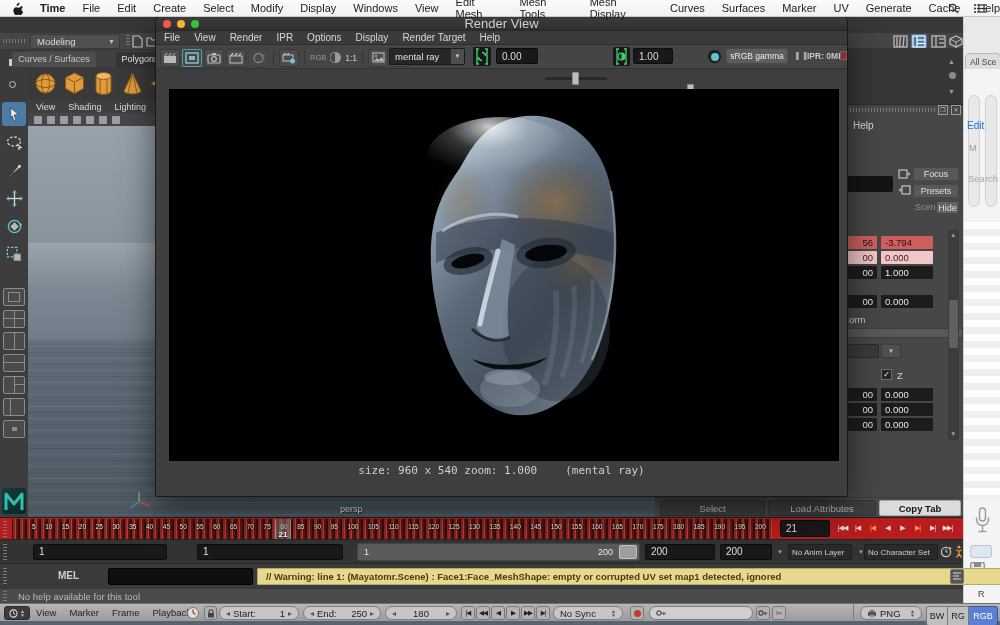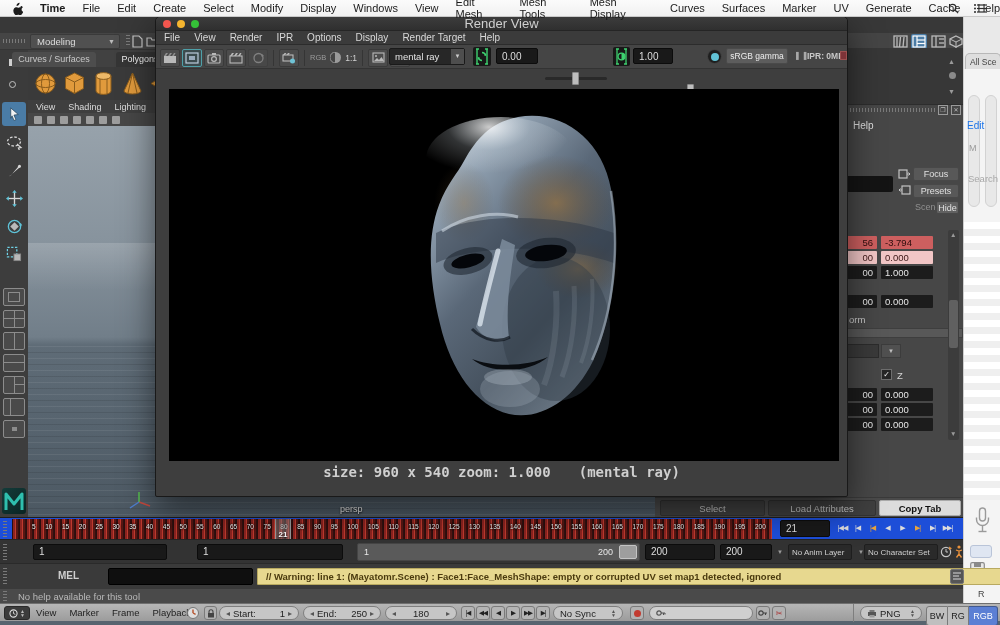--- a/index.html
+++ b/index.html
@@ -75,24 +75,24 @@
   .light{width:8px;height:8px;border-radius:50%;position:absolute;top:3px}
   #rv-menus{left:0;top:14px;width:100%;height:14px;background:#3b3b3b;border-bottom:1px solid #2c2c2c;gap:14px;padding-left:8px;font-size:10px;color:#d8d8d8}
   #rv-toolbar{left:0;top:28px;width:100%;height:24px;background:#454545;border-bottom:1px solid #333}
   .ticon{width:20px;height:18px;background:#4c4c4c;border:1px solid #3a3a3a;border-radius:2px;display:flex;align-items:center;justify-content:center;margin-top:2px}
   .ticon.dim{opacity:.45}
   .ticon.selbox{border-color:#4fa0a8;background:#3c4b4e}
   .tsep{width:1px;height:16px;background:#353535;margin:3px 3px 0}
   .slider{height:3px;background:#292929;border-radius:2px;position:relative;margin-top:9px}
   .shandle{position:absolute;top:-5px;width:7px;height:13px;background:#bdbdbd;border:1px solid #8a8a8a;border-radius:1px}
   #rv-black{left:13px;top:72px;width:670px;height:372px;background:#000;overflow:hidden}
-  .rv-status{width:100%;display:flex;justify-content:center;gap:28px;font-family:"DejaVu Sans Mono",monospace;font-size:14px;font-weight:bold;color:#cfcfcf}
-
-  
-  #timeline{left:0;top:517px;width:963px;height:22px;background:#1d4ed8;border-top:1px solid #1e1e1e;z-index:6}
+  .rv-status{width:100%;display:flex;justify-content:center;gap:28px;font-family:"DejaVu Sans Mono",monospace;font-size:11px;font-weight:normal;color:#cfcfcf}
+
+  
+  #timeline{left:0;top:517px;width:963px;height:22px;background:#b91c1c;border-top:1px solid #1e1e1e;z-index:6}
   #redzone{left:12px;top:1px;width:760px;height:20px;background:
      repeating-linear-gradient(90deg,#2a0f0d 0 1px,#8c2420 1px 3px,#bf3a2f 3px 4px,#571713 4px 6px,#321010 6px 7px)}
   #ticks{position:absolute;inset:0;display:flex;justify-content:space-between;align-items:center;padding:0 6px 6px 20px}
   #ticks span{font-size:6.5px;color:#f2f2f2;text-shadow:0 0 2px #000,0 0 2px #000}
   #curframe-marker{left:263px;top:0;width:16px;height:20px;background:rgba(150,150,150,.45);border-left:1px solid #999;border-right:1px solid #999}
   #curframe-marker b{position:absolute;bottom:0;left:0;width:100%;text-align:center;font-size:8px;color:#fff;text-shadow:0 1px 2px #000}
   #transport{left:836px;top:2px;display:flex;gap:2px}
   #transport span{width:13px;height:16px;font-size:7px;color:#dcdcdc;display:flex;align-items:center;justify-content:center;letter-spacing:-1px}
   #transport span:nth-child(3),#transport span:nth-child(6){color:#e8a33d}
 

